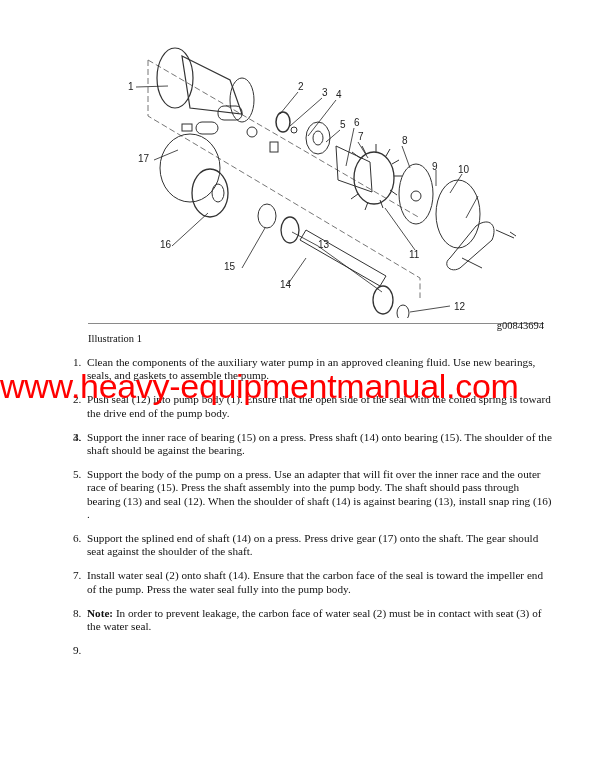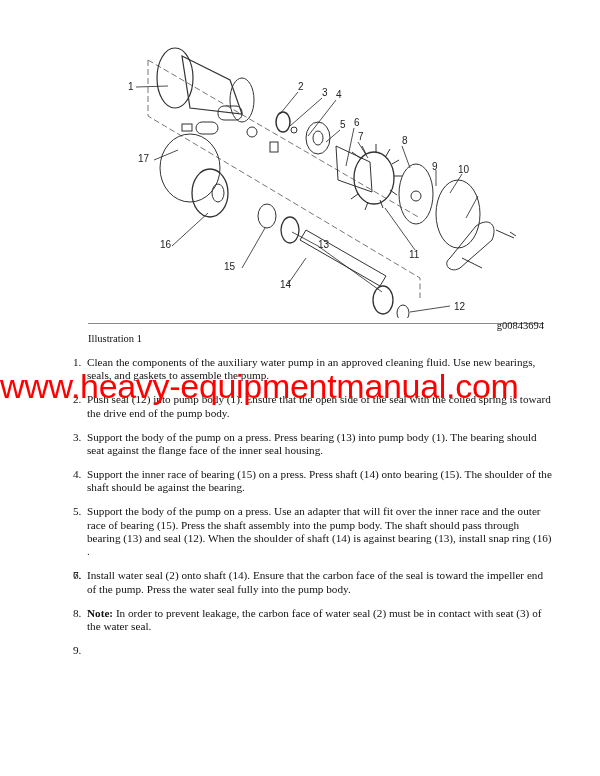--- a/index.html
+++ b/index.html
@@ -113,24 +113,24 @@
   </svg>
 </div>
 
 <div class="rule"></div>
 <div class="caption-left">Illustration 1</div>
 <div class="caption-right">g00843694</div>
 
 <ol class="steps">
   <li><span class="num">1.</span><span>Clean the components of the auxiliary water pump in an approved cleaning fluid. Use new bearings, seals, and gaskets to assemble the pump.</span></li>
   <li><span class="num">2.</span><span>Push seal (12) into pump body (1). Ensure that the open side of the seal with the coiled spring is toward the drive end of the pump body.</span></li>
-  <li><span class="num">3.</span><span>Support the body of the pump on a press. Press bearing (13) into pump body (1). The bearing should seat against the flange face of the inner seal housing.</span></li>
+  <li><span class="num">3.</span></li>
   <li><span class="num">4.</span><span>Support the inner race of bearing (15) on a press. Press shaft (14) onto bearing (15). The shoulder of the shaft should be against the bearing.</span></li>
   <li><span class="num">5.</span><span>Support the body of the pump on a press. Use an adapter that will fit over the inner race and the outer race of bearing (15). Press the shaft assembly into the pump body. The shaft should pass through bearing (13) and seal (12). When the shoulder of shaft (14) is against bearing (13), install snap ring (16) .</span></li>
-  <li><span class="num">6.</span></li>
+  <li><span class="num">6.</span><span>Support the splined end of shaft (14) on a press. Press drive gear (17) onto the shaft. The gear should seat against the shoulder of the shaft.</span></li>
   <li><span class="num">7.</span><span>Install water seal (2) onto shaft (14). Ensure that the carbon face of the seal is toward the impeller end of the pump. Press the water seal fully into the pump body.</span></li>
   <li><span class="num">8.</span>
     <div class="note"><b>Note:</b><span> In order to prevent leakage, the carbon face of water seal (2) must be in contact with seat (3) of the water seal.</span></div>
   </li>
   <li><span class="num">9.</span></li>
 </ol>
 
 <div class="watermark">www.heavy-equipmentmanual.com</div>
 
 </body></html>

